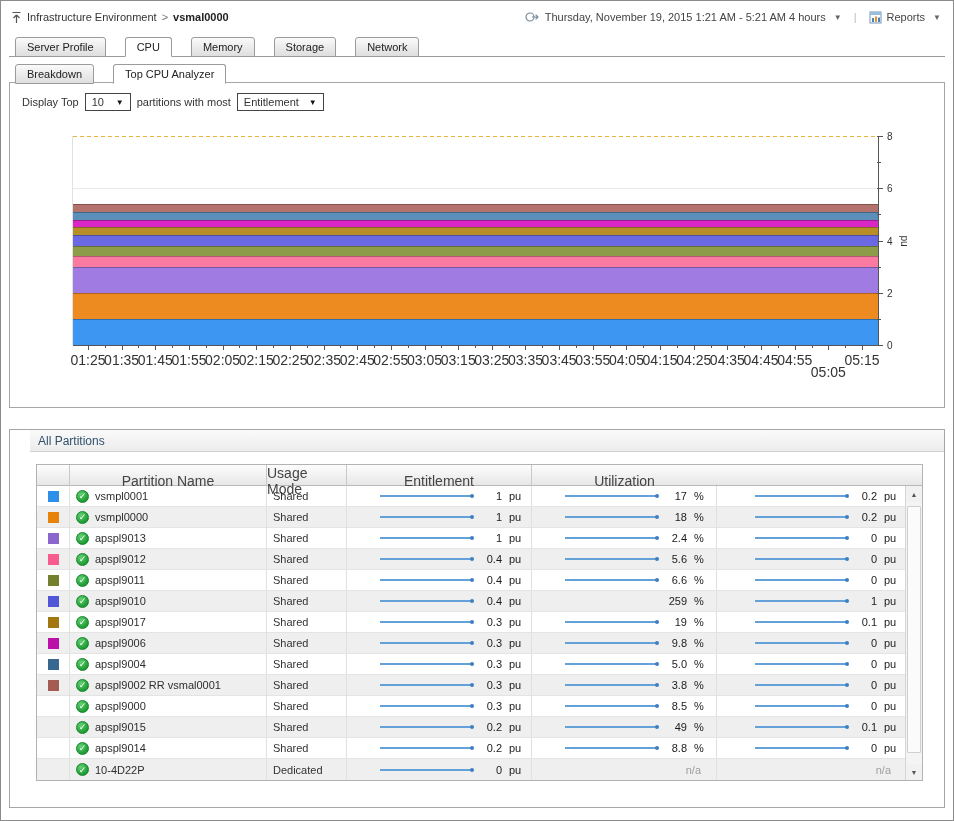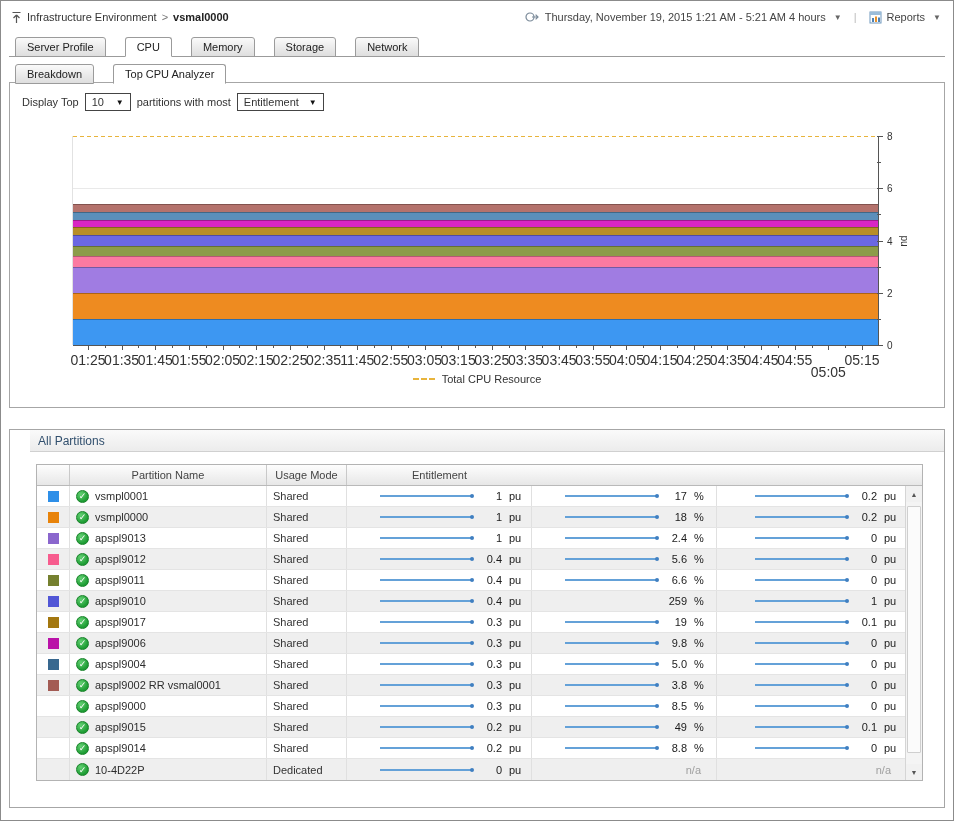--- a/index.html
+++ b/index.html
@@ -59,21 +59,21 @@
   .legend-swatch { width:22px; height:0; border-top:2px dashed #e8b43c; }
   .legend-label { color:#333; font-size:11px; }
   
   .section-title { height:22px; background:linear-gradient(#fafafa,#ececec);
     border-bottom:1px solid #d0d0d0; display:flex; align-items:center; padding-left:8px;
     color:#32506e; font-size:12px; }
   #ptable { position:absolute; left:26px; top:34px; width:887px; border:1px solid #b3b3b3; background:#fff; }
   .thead { display:grid; grid-template-columns:33px 197px 80px 185px 185px 207px;
     height:21px; background:linear-gradient(#fdfdfd,#e7e7e7); border-bottom:1px solid #b9b9b9; }
   .thead .hcell { display:flex; align-items:center; justify-content:center; color:#444;
-    border-right:1px solid #c9c9c9; font-size:11px; cursor:pointer; }
+    border-right:1px solid #c9c9c9; font-size:14px; cursor:pointer; }
   .thead .hcell:last-child { border-right:none; }
   .tbody { position:relative; }
   .trow { display:grid; grid-template-columns:33px 197px 80px 185px 185px 190px;
     height:21px; border-bottom:1px solid #e4e4e4; cursor:pointer; }
   .trow:last-child { border-bottom:none; }
   .trow.even { background:#efefef; }
   .tcell { display:flex; align-items:center; border-right:1px solid #e0e0e0;
     overflow:hidden; padding:0 6px; }
   .swatch { width:11px; height:11px; margin:0 auto; }
   .okicon { width:13px; height:13px; border-radius:50%; flex:0 0 13px;
@@ -214,21 +214,21 @@
       <div class="xtick" style="height: 5px; top: 209px; left: 183.261px;"></div>
       <div class="xlabel" style="top: 216px; left: 183.261px;">02:15</div>
       <div class="xtick" style="height: 3px; top: 209px; left: 200.087px;"></div>
       <div class="xtick" style="height: 5px; top: 209px; left: 216.913px;"></div>
       <div class="xlabel" style="top: 216px; left: 216.913px;">02:25</div>
       <div class="xtick" style="height: 3px; top: 209px; left: 233.739px;"></div>
       <div class="xtick" style="height: 5px; top: 209px; left: 250.565px;"></div>
       <div class="xlabel" style="top: 216px; left: 250.565px;">02:35</div>
       <div class="xtick" style="height: 3px; top: 209px; left: 267.391px;"></div>
       <div class="xtick" style="height: 5px; top: 209px; left: 284.217px;"></div>
-      <div class="xlabel" style="top: 216px; left: 284.217px;">11:45</div>
+      <div class="xlabel" style="top: 216px; left: 284.217px;">02:45</div>
       <div class="xtick" style="height: 3px; top: 209px; left: 301.043px;"></div>
       <div class="xtick" style="height: 5px; top: 209px; left: 317.87px;"></div>
       <div class="xlabel" style="top: 216px; left: 317.87px;">02:55</div>
       <div class="xtick" style="height: 3px; top: 209px; left: 334.696px;"></div>
       <div class="xtick" style="height: 5px; top: 209px; left: 351.522px;"></div>
       <div class="xlabel" style="top: 216px; left: 351.522px;">03:05</div>
       <div class="xtick" style="height: 3px; top: 209px; left: 368.348px;"></div>
       <div class="xtick" style="height: 5px; top: 209px; left: 385.174px;"></div>
       <div class="xlabel" style="top: 216px; left: 385.174px;">03:15</div>
       <div class="xtick" style="height: 3px; top: 209px; left: 402px;"></div>
@@ -261,34 +261,31 @@
       <div class="xtick" style="height: 3px; top: 209px; left: 704.87px;"></div>
       <div class="xtick" style="height: 5px; top: 209px; left: 721.696px;"></div>
       <div class="xlabel" style="top: 216px; left: 721.696px;">04:55</div>
       <div class="xtick" style="height: 3px; top: 209px; left: 738.522px;"></div>
       <div class="xtick" style="height: 5px; top: 209px; left: 755.348px;"></div>
       <div class="xlabel" style="top: 228px; left: 755.348px;">05:05</div>
       <div class="xtick" style="height: 3px; top: 209px; left: 772.174px;"></div>
       <div class="xtick" style="height: 5px; top: 209px; left: 789px;"></div>
       <div class="xlabel" style="top: 216px; left: 789px;">05:15</div>
     </div>
-  <div class="legend">
-    <span class="legend-swatch"></span>
-    <span class="legend-label">Total CPU Resource</span>
-  </div>
 </div>
 
 <div class="panel" id="panel-table">
   <div class="section-title">All Partitions</div>
   <div id="ptable">
     <div class="thead" id="thead">
         <div class="hcell"></div>
         <div class="hcell">Partition Name</div>
         <div class="hcell">Usage Mode</div>
         <div class="hcell">Entitlement</div>
+        <div class="hcell">Utilization</div>
       </div>
     <div class="tbody" id="tbody">
         <div class="trow">
           <div class="tcell">
             <div class="swatch" style="background: rgb(46, 143, 232);"></div>
           </div>
           <div class="tcell">
             <span class="okicon">✓</span>
             <span class="pname">vsmpl0001</span>
           </div>

